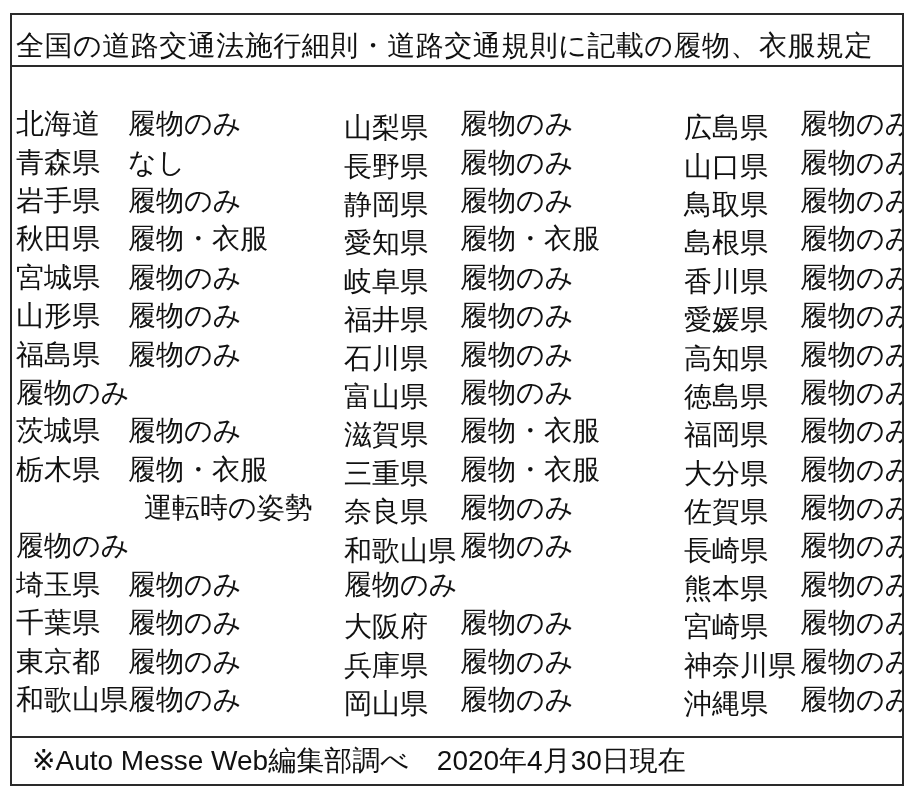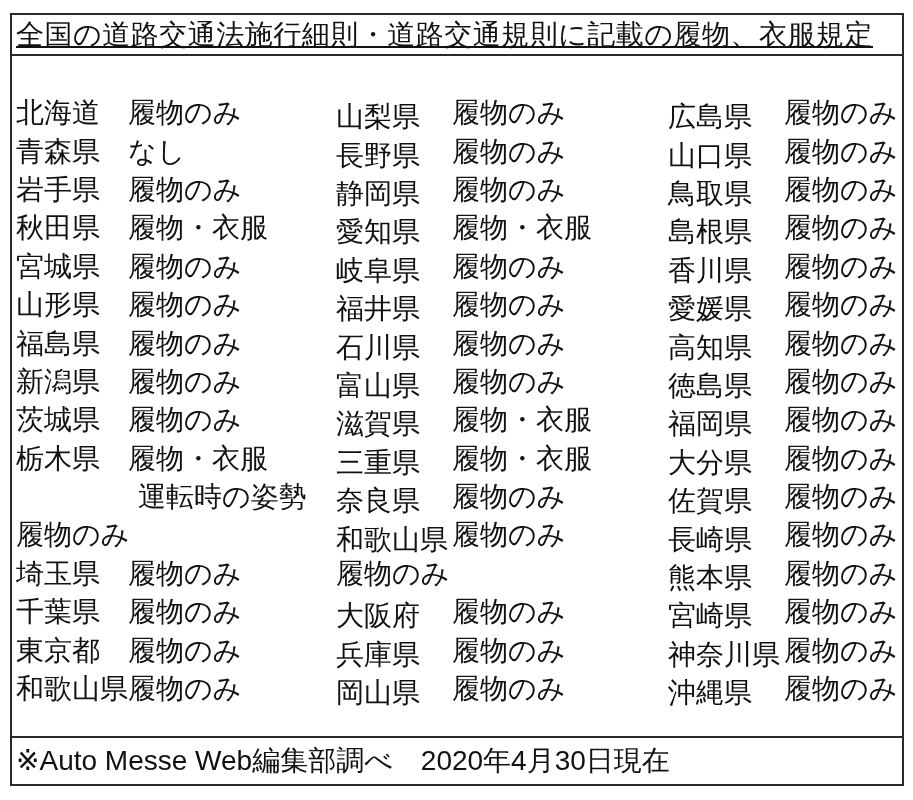--- a/index.html
+++ b/index.html
@@ -20,52 +20,52 @@
     box-sizing: border-box;
     border: 2px solid #2a2a2a;
     background: #ffffff;
     display: flex;
     flex-direction: column;
   }
   .title {
     font-size: 28px;
     line-height: 38px;
     height: 38px;
-    padding: 1px 4px 0 4px;
+    padding: 12px 4px 0 4px;
     border-bottom: 2px solid #2a2a2a;
     white-space: nowrap;
     letter-spacing: 0.5px;
-    text-decoration: underline;
   }
   .main {
     flex: 1;
     display: grid;
     grid-template-columns: 320px 332px 1fr;
     align-content: start;
     padding: 38px 8px 0 4px;
     overflow: hidden;
+    gap: 8px;
   }
   .col { display: block; }
   .row {
     display: flex;
     align-items: center;
     height: 38.4px;
     font-size: 28px;
     white-space: nowrap;
   }
   .pref { flex: none; width: 112px; }
   .col2 .pref, .col3 .pref { width: 116px; margin-top: 8px; }
   .rule { flex: none; }
-  .row.indent .rule { margin-left: 10px; }
+  .row.indent .rule { margin-left: 16px; }
   .footer {
     border-top: 2px solid #2a2a2a;
     height: 46px;
     line-height: 46px;
     font-size: 28px;
-    padding-left: 4px;
+    padding-left: 20px;
     white-space: nowrap;
   }
 </style>
 </head>
 <body>
 
 <div class="box">
   <div class="title">全国の道路交通法施行細則・道路交通規則に記載の履物、衣服規定</div>
   <div class="main" id="table-main">
       <div class="col col1">
@@ -91,21 +91,20 @@
         </div>
         <div class="row">
           <span class="pref">山形県</span>
           <span class="rule">履物のみ</span>
         </div>
         <div class="row">
           <span class="pref">福島県</span>
           <span class="rule">履物のみ</span>
         </div>
         <div class="row">
-          <span class="pref">新潟県</span>
           <span class="rule">履物のみ</span>
         </div>
         <div class="row">
           <span class="pref">茨城県</span>
           <span class="rule">履物のみ</span>
         </div>
         <div class="row">
           <span class="pref">栃木県</span>
           <span class="rule">履物・衣服</span>
         </div>

